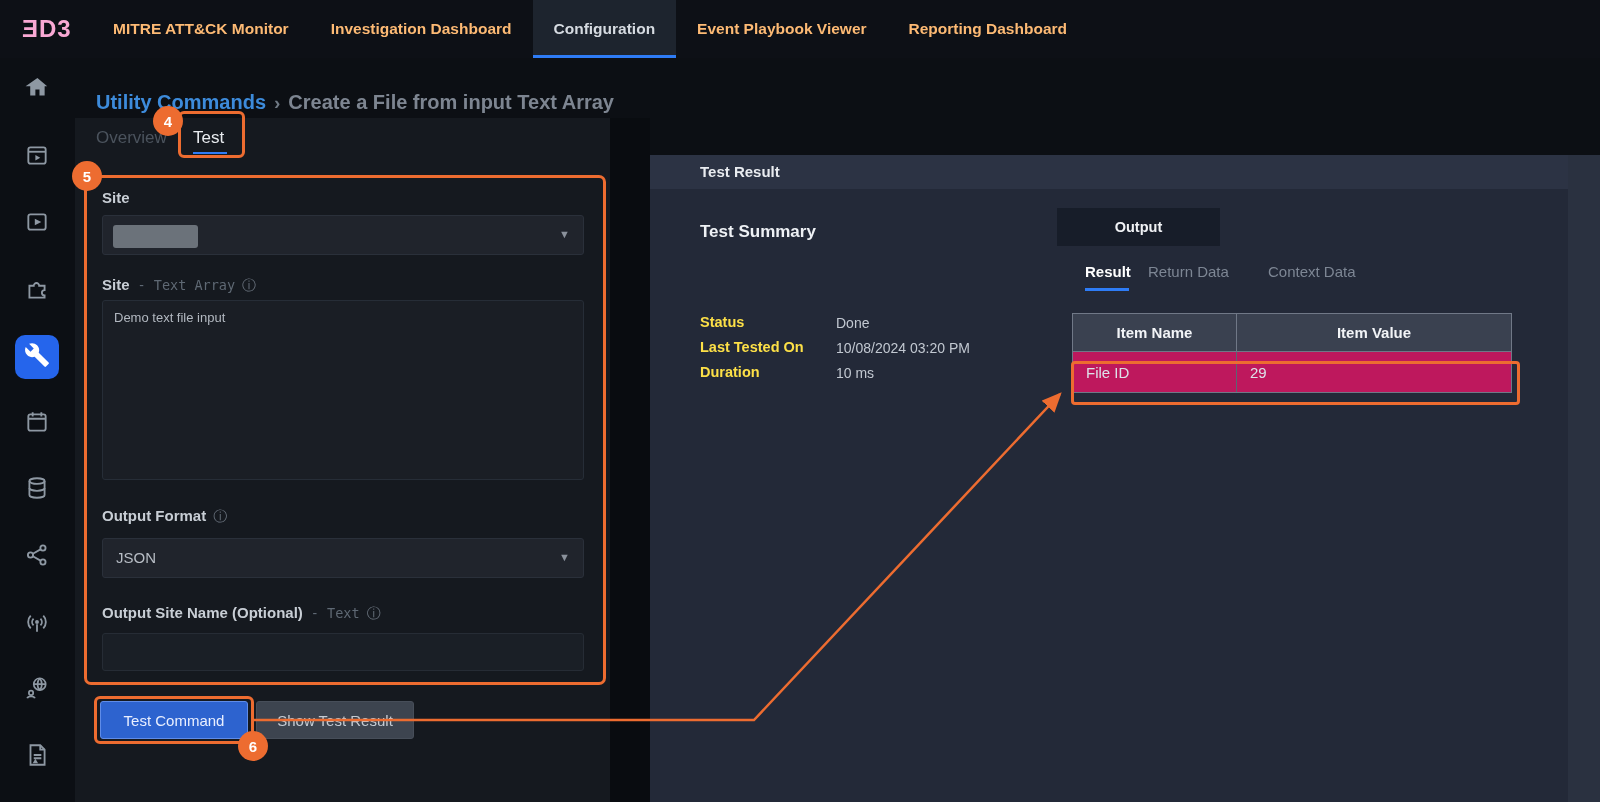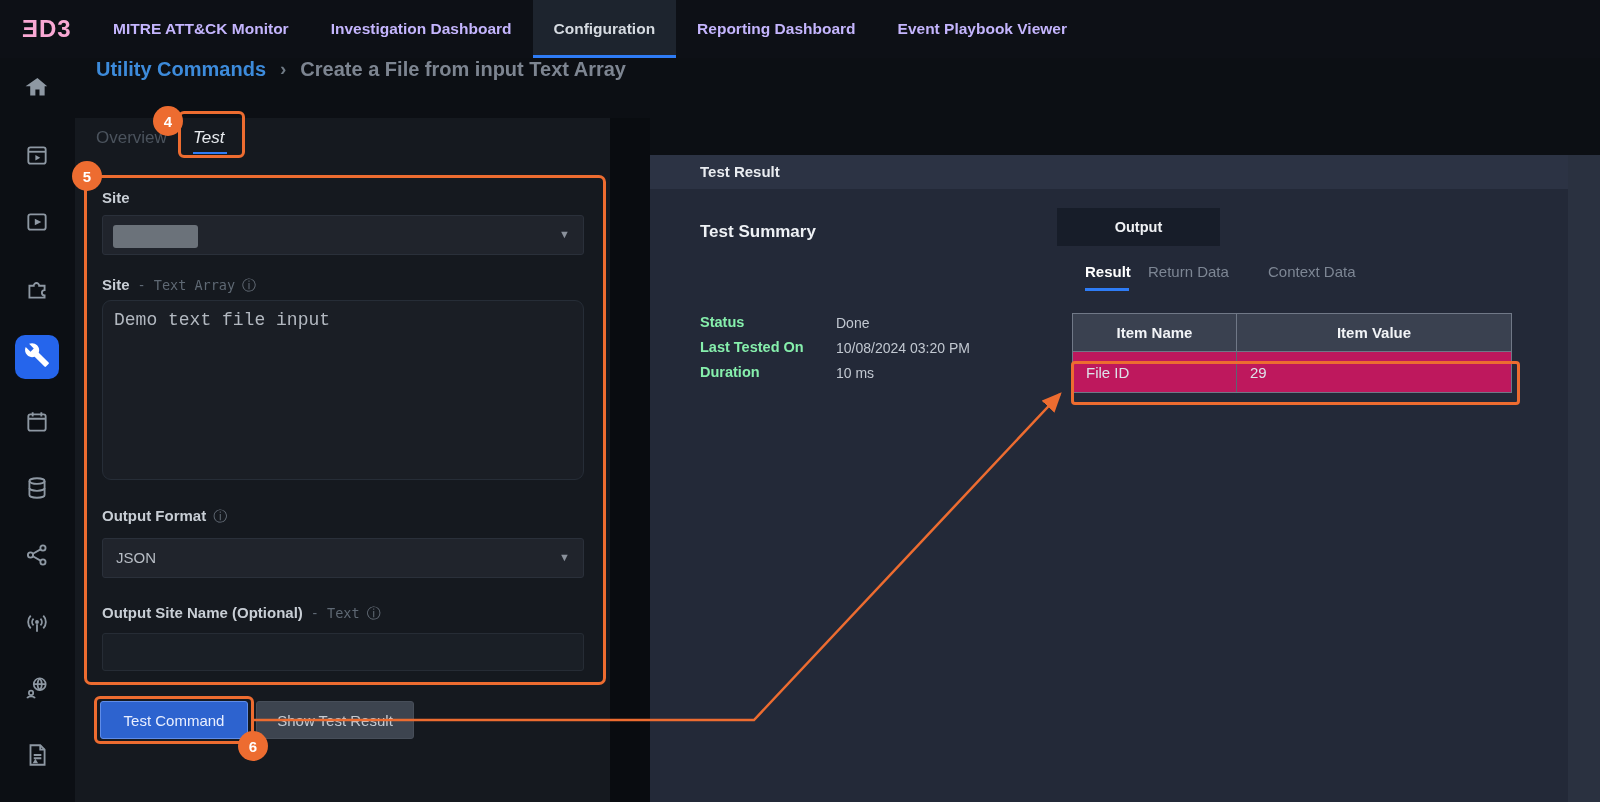--- a/index.html
+++ b/index.html
@@ -4,63 +4,63 @@
 <style>
   * { box-sizing: border-box; margin: 0; padding: 0; }
   html, body { background: #0c0f14; }
   body { font-family: "Liberation Sans", sans-serif; }
   .page { position: relative; width: 1600px; height: 802px; overflow: hidden; background: #0c0f14; }
 
   
   .topbar { position: absolute; left: 0; top: 0; width: 1600px; height: 58px; background: #0d1016; }
   .logo { position: absolute; left: 22px; top: 0; height: 58px; line-height: 58px; color: #f9a8d4; font-size: 24px; font-weight: 700; letter-spacing: 1px; }
   .nav { position: absolute; left: 92px; top: 0; height: 58px; display: flex; }
-  .nav-item { padding: 0 21px; line-height: 58px; font-size: 15.5px; font-weight: 600; color: #c4b5fd; cursor: pointer; white-space: nowrap; }
+  .nav-item { padding: 0 21px; line-height: 58px; font-size: 15.5px; font-weight: 600; color: #fdba74; cursor: pointer; white-space: nowrap; }
   .nav-item.active { background: #1d242e; color: #d6dbe1; box-shadow: inset 0 -3px 0 #2e7cf6; }
 
   
-  .breadcrumb { position: absolute; left: 96px; top: 58px; height: 56px; display: flex; align-items: flex-start; gap: 14px; }
+  .breadcrumb { position: absolute; left: 96px; top: 58px; height: 56px; display: flex; align-items: flex-end; gap: 8px; }
   .crumb-link { color: #3d8bdb; font-size: 20px; font-weight: 700; cursor: pointer; }
   .crumb-sep { color: #6f7984; font-size: 19px; font-weight: 700; }
   .crumb-current { color: #7d8591; font-size: 20px; font-weight: 700; }
 
   
   .rail-item { position: absolute; left: 15px; width: 44px; height: 44px; display: flex; align-items: center; justify-content: center; color: #8e98a3; cursor: pointer; }
   .rail-item.active { background: #2565ec; border-radius: 10px; color: #ffffff; }
   .rail-item svg { width: 26px; height: 26px; }
 
   
   .left-panel { position: absolute; left: 75px; top: 118px; width: 535px; height: 684px; background: #15191f; }
   .gap-col { position: absolute; left: 610px; top: 118px; width: 40px; height: 684px; background: #090c10; }
   .tab-overview { position: absolute; left: 96px; top: 128px; font-size: 17px; color: #4b535d; cursor: pointer; }
-  .tab-test { position: absolute; left: 193px; top: 128px; font-size: 17px; color: #e8ebef; cursor: pointer; font-style: italic; }
+  .tab-test { position: absolute; left: 193px; top: 128px; font-size: 17px; color: #e8ebef; cursor: pointer; }
   .tab-test-underline { position: absolute; left: 193px; top: 152px; width: 34px; height: 2px; background: #2e7cf6; }
 
   .form-label { position: absolute; font-size: 15px; font-weight: 700; color: #c8ced5; }
   .hint { font-family: "DejaVu Sans Mono", monospace; font-weight: 400; font-size: 13.5px; color: #5f6974; margin-left: 8px; }
   .info { font-size: 14px; color: #6a737e; margin-left: 7px; font-weight: 400; cursor: pointer; }
 
   .selectbox { position: absolute; left: 102px; width: 482px; height: 40px; background: #20242c; border: 1px solid #2a303a; border-radius: 3px; cursor: pointer; }
   .selectbox .caret { position: absolute; right: 13px; top: 12px; font-size: 11px; color: #8a919b; }
   .select-value { position: absolute; left: 13px; top: 10px; font-size: 15px; color: #b7bdc5; }
   .redacted { position: absolute; left: 10px; top: 9px; width: 85px; height: 23px; background: #6b727a; border-radius: 3px; }
 
-  .textarea { position: absolute; left: 102px; top: 300px; width: 482px; height: 180px; background: #1a1e25; border: 1px solid #262d37; border-radius: 9px; color: #b2b8c0; font-size: 18px; font-family: Liberation Mono, monospace; padding: 9px 11px; resize: none; outline: none; }
+  .textarea { position: absolute; left: 102px; top: 300px; width: 482px; height: 180px; background: #1a1e25; border: 1px solid #262d37; border-radius: 3px; color: #b2b8c0; font-size: 13px; font-family: Liberation Sans, sans-serif; padding: 9px 11px; resize: none; outline: none; }
   .text-input { position: absolute; left: 102px; top: 633px; width: 482px; height: 38px; background: #1a1f26; border: 1px solid #262c35; border-radius: 3px; color: #b7bdc5; font-size: 15px; padding: 0 11px; outline: none; }
 
   .btn-primary { position: absolute; left: 100px; top: 701px; width: 148px; height: 38px; background: #2d63cf; border: 1px solid #5f8ce8; border-radius: 3px; color: #e9efff; font-size: 15px; display: flex; align-items: center; justify-content: center; cursor: pointer; }
   .btn-secondary { position: absolute; left: 256px; top: 701px; width: 158px; height: 38px; background: #3d444f; border: 1px solid #474e59; border-radius: 3px; color: #c6ccd4; font-size: 15px; display: flex; align-items: center; justify-content: center; cursor: pointer; }
 
   
   .rp-header { position: absolute; left: 650px; top: 155px; width: 918px; height: 34px; background: #2c3344; color: #e9ecf0; font-size: 15px; font-weight: 600; line-height: 34px; padding-left: 50px; }
   .rp-body { position: absolute; left: 650px; top: 189px; width: 918px; height: 613px; background: #232938; }
   .rp-strip { position: absolute; left: 1568px; top: 155px; width: 32px; height: 647px; background: #2a3140; }
 
   .summary-title { position: absolute; left: 700px; top: 222px; font-size: 17px; font-weight: 700; color: #eef1f5; }
-  .sum-label { position: absolute; left: 700px; width: 130px; font-size: 14.5px; font-weight: 700; color: #86efac; }
+  .sum-label { position: absolute; left: 700px; width: 130px; font-size: 14.5px; font-weight: 700; color: #fde047; }
   .sum-value { position: absolute; left: 836px; font-size: 14px; color: #c2c8d1; }
 
   .output-tab { position: absolute; left: 1057px; top: 208px; width: 163px; height: 38px; background: #171d29; color: #f0f2f5; font-size: 14.5px; font-weight: 700; display: flex; align-items: center; justify-content: center; cursor: pointer; }
   .subtab { position: absolute; top: 263px; font-size: 15px; color: #7d8694; cursor: pointer; }
   .subtab.active { color: #ffffff; font-weight: 600; }
   .subtab-underline { position: absolute; left: 1085px; top: 288px; width: 44px; height: 3px; background: #2e7cf6; }
 
   .result-table { position: absolute; left: 1072px; top: 313px; width: 440px; border: 1px solid #707887; }
   .tr { display: grid; grid-template-columns: 164px 274px; }
   .th { height: 38px; background: #3a4150; color: #f2f4f7; font-size: 15px; font-weight: 700; display: flex; align-items: center; justify-content: center; border-right: 1px solid #707887; border-bottom: 1px solid #707887; }
@@ -79,22 +79,22 @@
 <body>
 
 <div class="page">
 
   <div class="topbar">
     <div class="logo">ƎD3</div>
     <div class="nav">
       <div class="nav-item">MITRE ATT&amp;CK Monitor</div>
       <div class="nav-item">Investigation Dashboard</div>
       <div class="nav-item active">Configuration</div>
+      <div class="nav-item">Event Playbook Viewer</div>
       <div class="nav-item">Reporting Dashboard</div>
-      <div class="nav-item">Event Playbook Viewer</div>
     </div>
   </div>
 
   <div class="breadcrumb">
     <span class="crumb-link">Utility Commands</span>
     <span class="crumb-sep">›</span>
     <span class="crumb-current">Create a File from input Text Array</span>
   </div>
 
   <div class="rail-item" style="top:68px">

